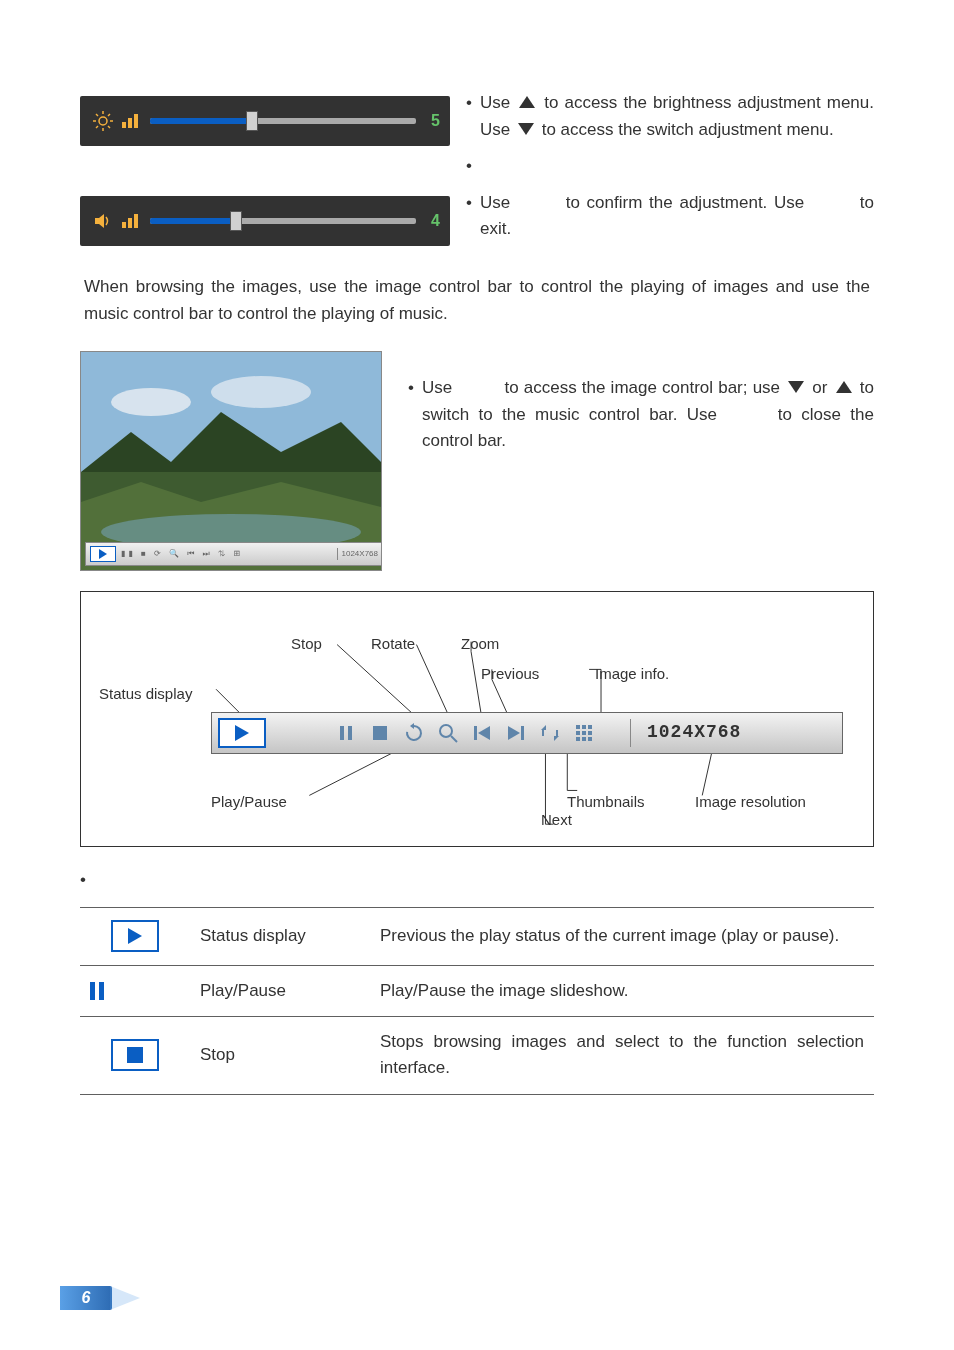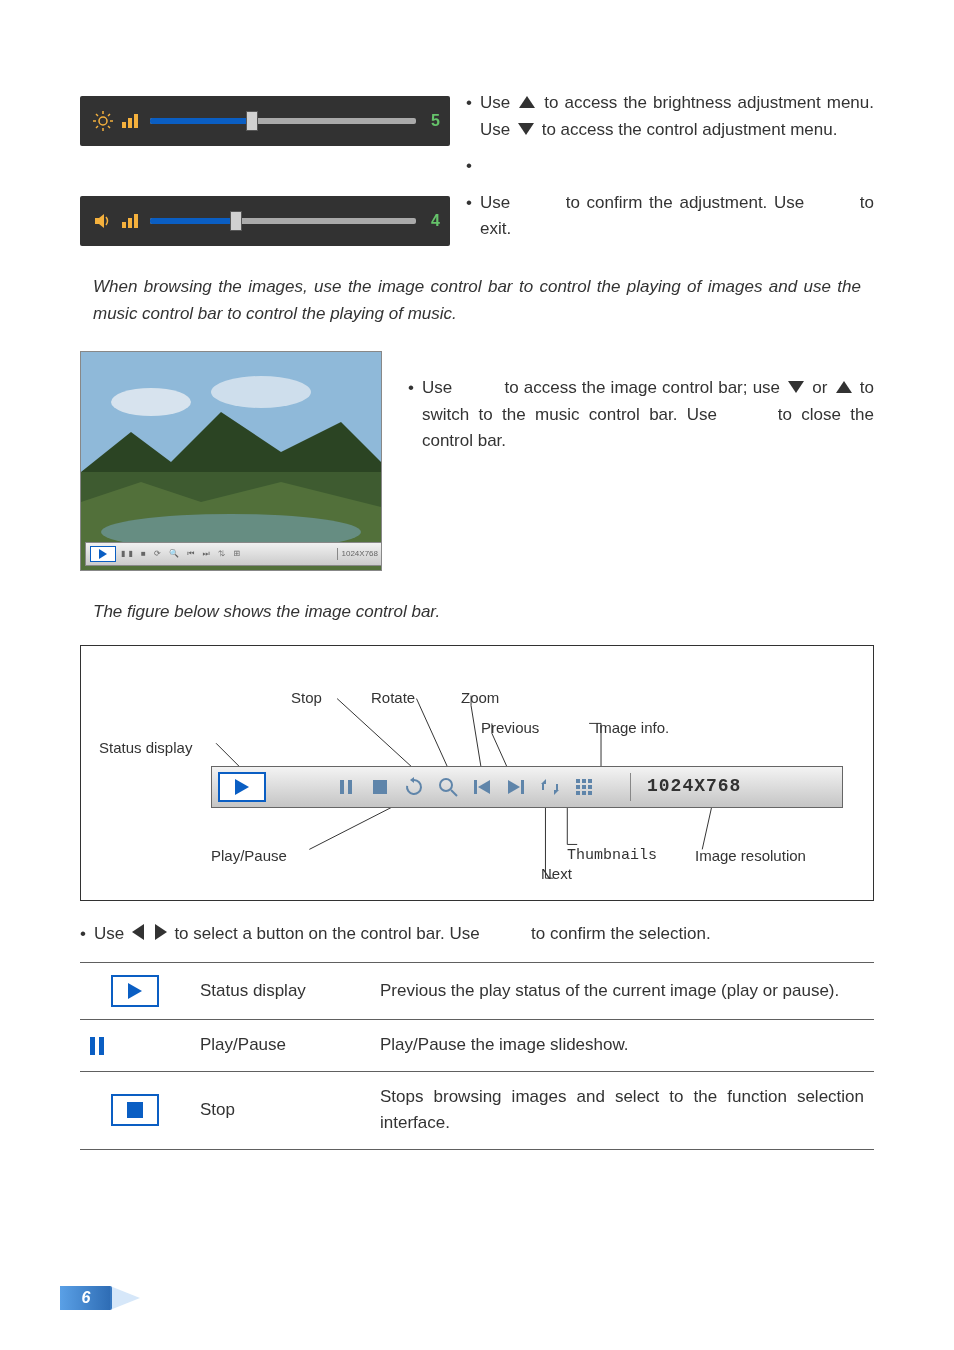--- a/index.html
+++ b/index.html
@@ -130,22 +130,21 @@
   .tri-right {
     width: 0; height: 0;
     border-top: 8px solid transparent;
     border-bottom: 8px solid transparent;
     border-left: 12px solid #323232;
     display: inline-block;
   }
   
   .para {
     text-align: justify;
-    margin: 22px 13px;
-    font-style: italic;
+    margin: 22px 4px;
   }
   
   .viewer-row {
     display: flex;
     gap: 26px;
     margin-top: 24px;
   }
   .viewer {
     width: 300px;
     height: 218px;
@@ -376,21 +375,21 @@
     </div>
 
     <div class="media-right">
       <div class="bullet">
         <span class="dot">•</span>
         <span>
           <span>Use</span>
           <span class="inline-icon"><span class="tri-up"></span></span>
           <span>to access the brightness adjustment menu. Use</span>
           <span class="inline-icon"><span class="tri-down"></span></span>
-          <span>to access the control adjustment menu.</span>
+          <span>to access the switch adjustment menu.</span>
         </span>
       </div>
       <div class="bullet">
         <span class="dot">•</span>
       </div>
       <div class="bullet" style="text-align:justify;">
         <span class="dot">•</span>
         <span style="flex:1">
           <span>Use</span>
           <span style="display:inline-block;width:42px"></span>
@@ -435,32 +434,31 @@
           <span>or</span>
           <span class="inline-icon"><span class="tri-up"></span></span>
           <span>to switch to the music control bar. Use</span>
           <span style="display:inline-block;width:42px"></span>
           <span>to close the control bar.</span>
         </span>
       </div>
     </div>
   </div>
 
-  <div class="para" style="margin-top:28px;margin-bottom:8px;">The figure below shows the image control bar.</div>
 
   <div class="figure-box">
 
     <span class="label" style="left:18px; top:90px;">Status display</span>
     <span class="label" style="left:130px;top:198px;">Play/Pause</span>
     <span class="label" style="left:210px;top:40px;">Stop</span>
     <span class="label" style="left:290px;top:40px;text-align:right;">Rotate</span>
     <span class="label" style="left:380px;top:40px;">Zoom</span>
     <span class="label" style="left:400px;top:70px;">Previous</span>
     <span class="label" style="left:460px;top:216px;">Next</span>
-    <span class="label" style="left:486px;top:198px;font-family:Liberation Mono, monospace;">Thumbnails</span>
+    <span class="label" style="left:486px;top:198px;">Thumbnails</span>
     <span class="label" style="left:514px;top:70px;">Image info.</span>
     <span class="label" style="left:614px;top:198px;">Image resolution</span>
 
     <svg class="overlay" viewBox="0 0 758 256">
       <g stroke="#333333" stroke-width="1" fill="none">
         <line x1="116" y1="98" x2="156" y2="138"></line>
         <line x1="210" y1="205" x2="298" y2="160"></line>
         <line x1="238" y1="53" x2="320" y2="128"></line>
         <line x1="318" y1="53" x2="352" y2="128"></line>
         <path d="M373 50 L373 60 L384 128"></path>
@@ -527,28 +525,20 @@
               <rect x="14" y="14" width="4" height="4"></rect>
             </g>
           </svg>
       </div>
       <span class="resolution">1024X768</span>
     </div>
   </div>
 
   <div class="bullet" style="margin-top:20px;">
     <span class="dot">•</span>
-    <span>
-      <span>Use</span>
-      <span class="inline-icon"><span class="tri-left"></span></span>
-      <span class="inline-icon"><span class="tri-right"></span></span>
-      <span>to select a button on the control bar. Use</span>
-      <span style="display:inline-block;width:42px"></span>
-      <span>to confirm the selection.</span>
-    </span>
   </div>
 
   <table class="func-table">
     <tbody>
         <tr>
       <td><span class="icon-box">
               <span style="width:0;height:0;border-top:8px solid transparent;border-bottom:8px solid transparent;border-left:14px solid #0a5ec3"></span>
             </span></td>
       <td>Status display</td>
       <td>Previous the play status of the current image (play or pause).</td>

